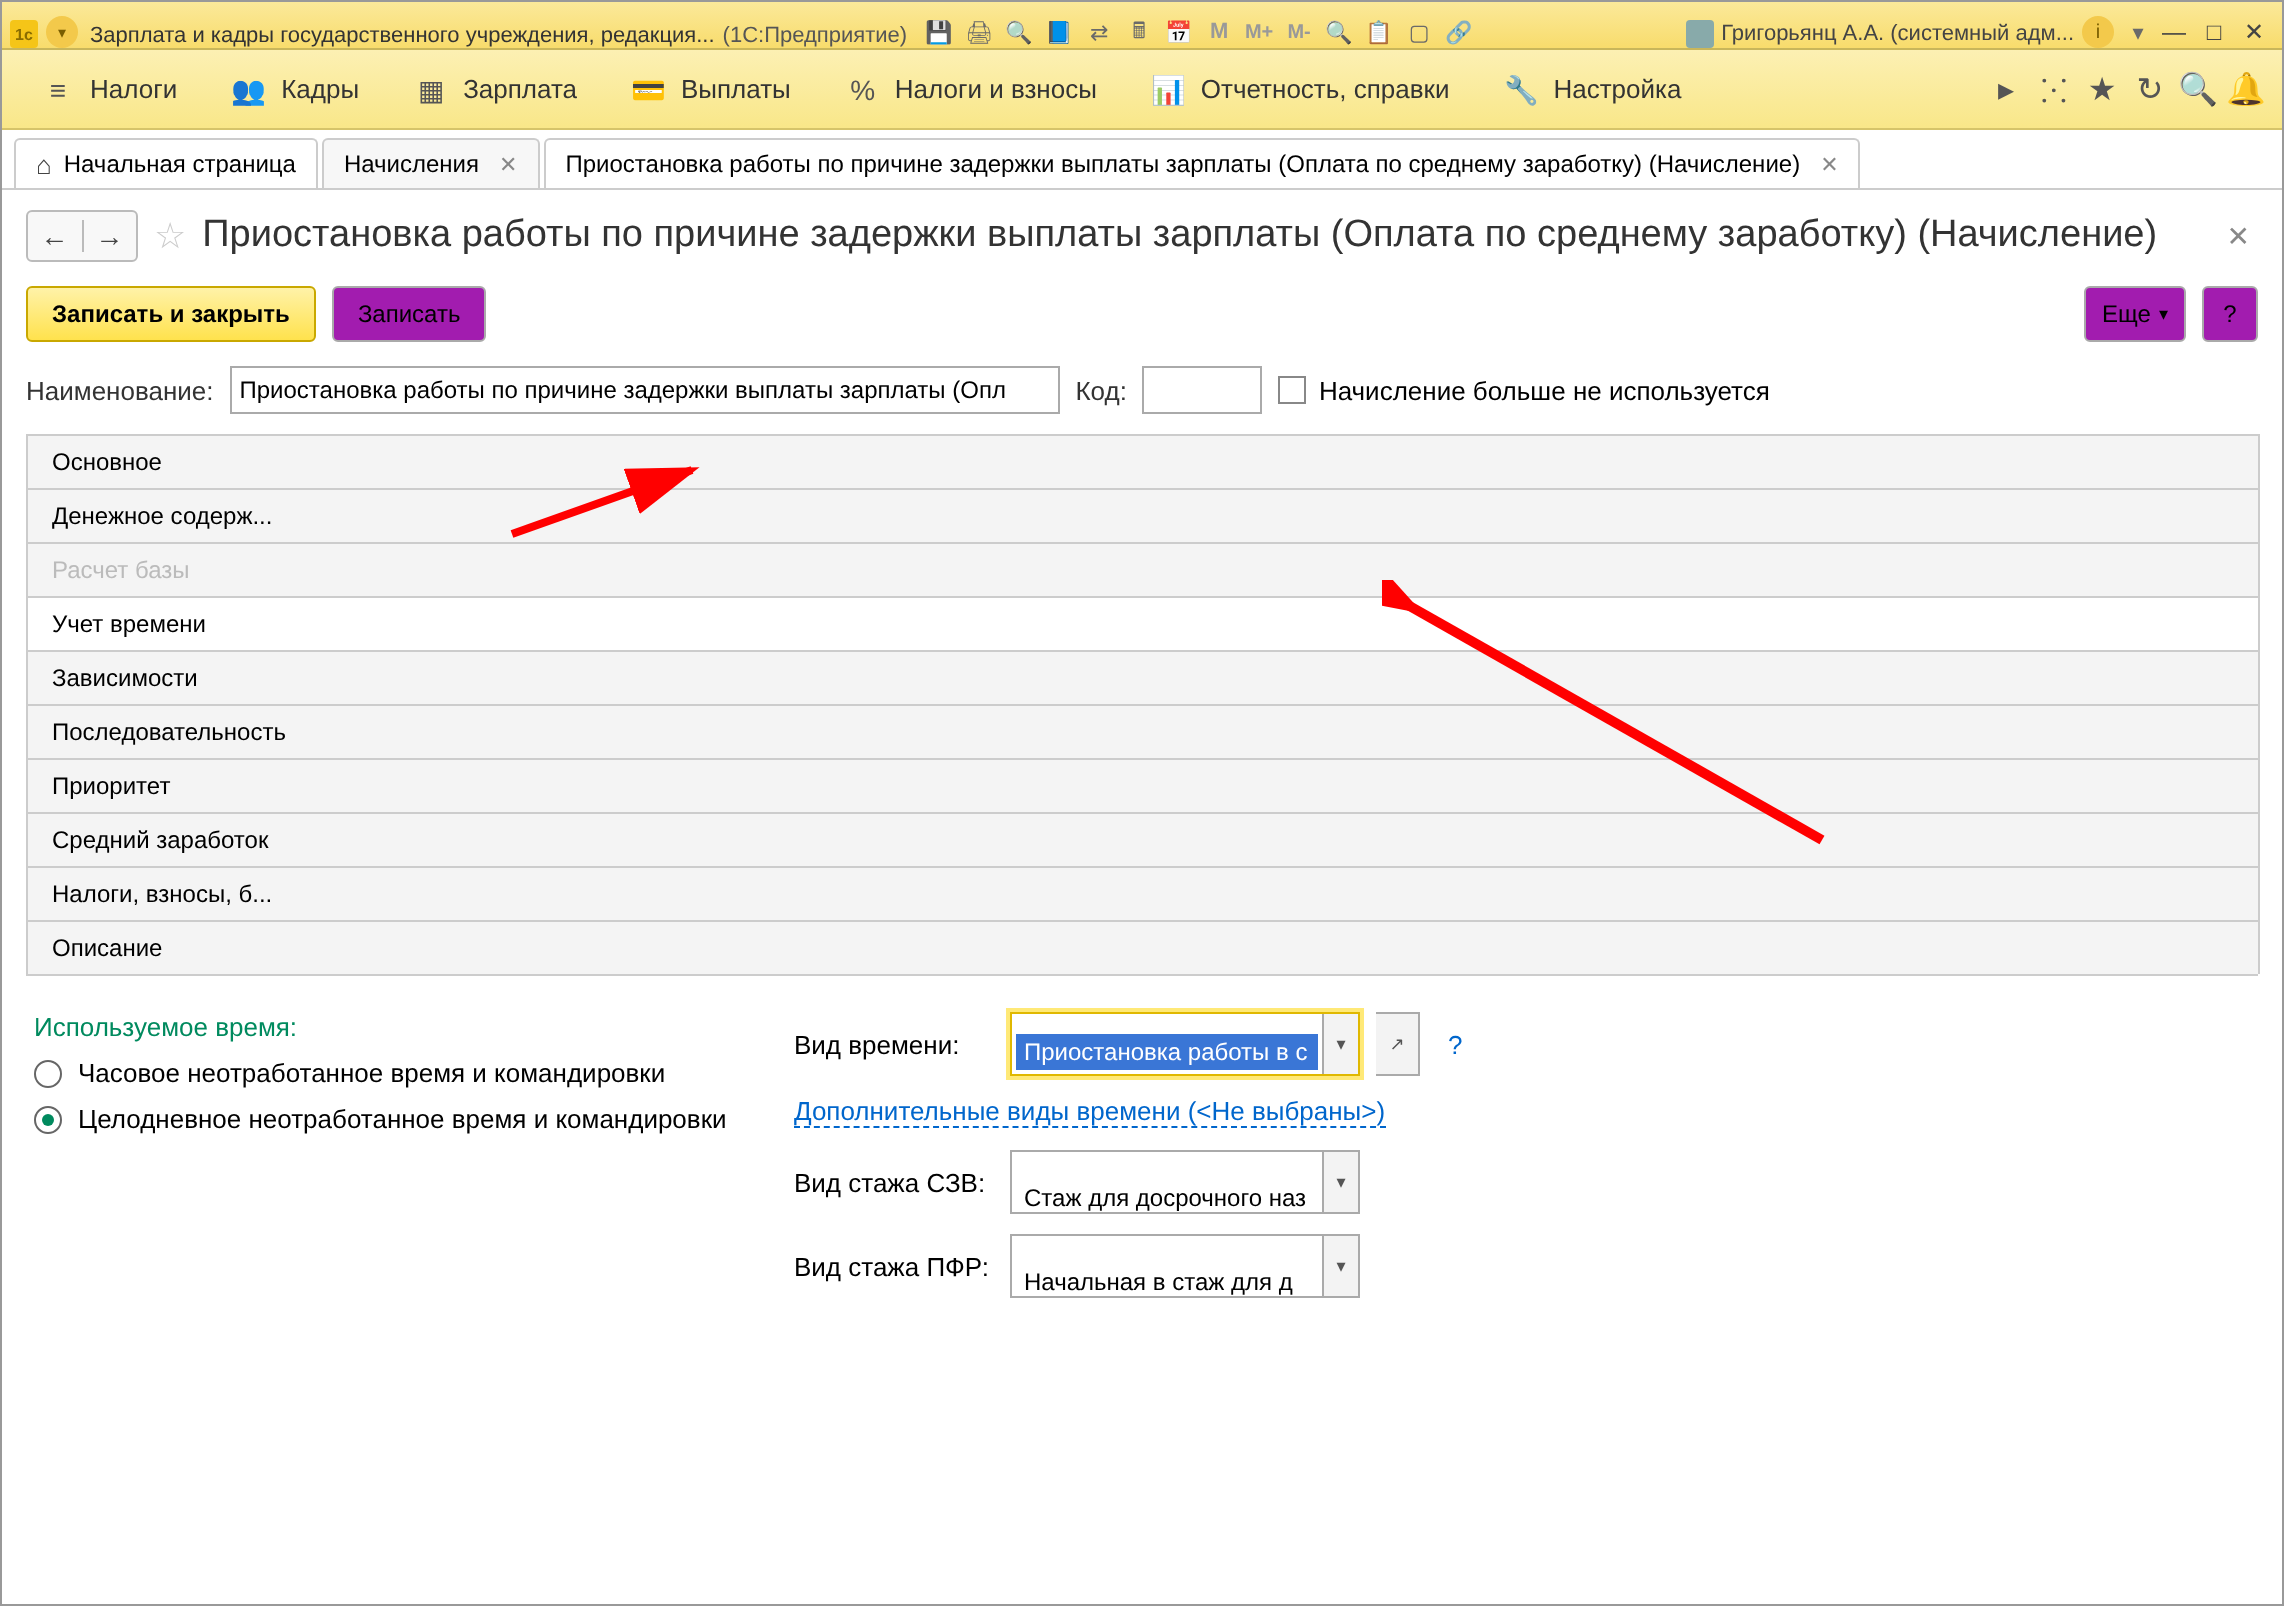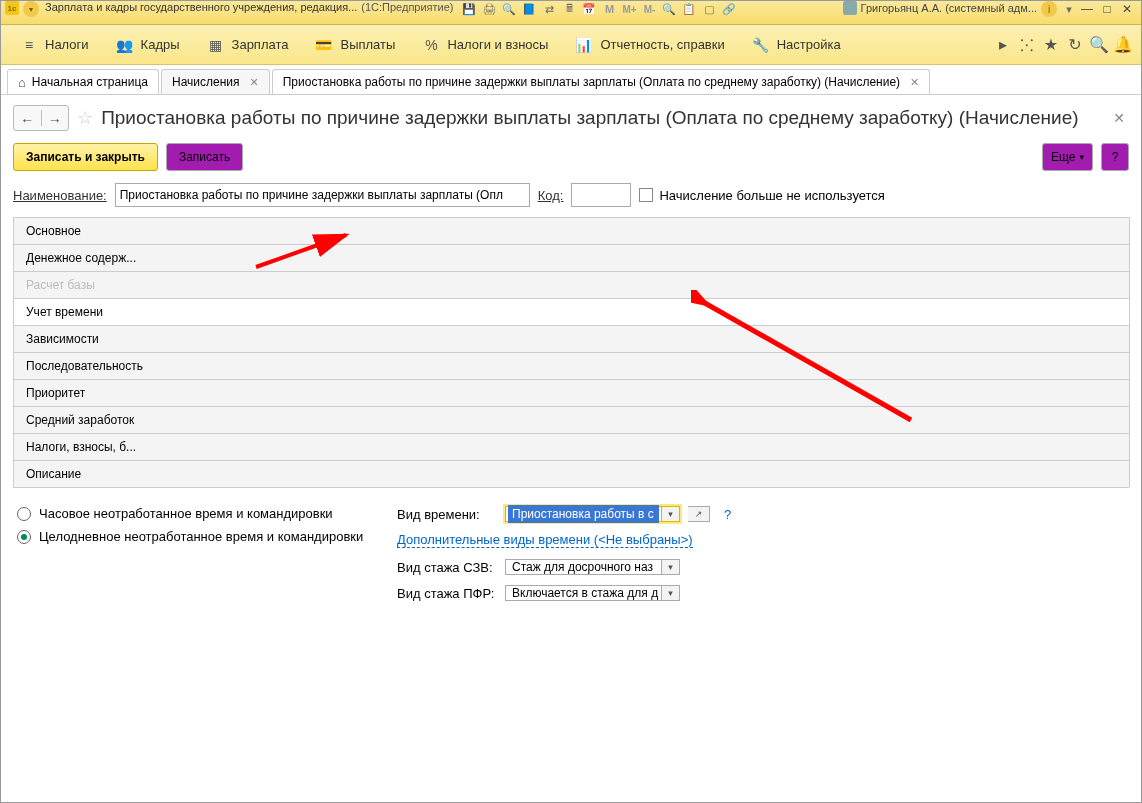--- a/index.html
+++ b/index.html
@@ -1,21 +1,21 @@
 <!DOCTYPE html>
 <html><head>
 <meta charset="utf-8">
 <style>
 * { box-sizing: border-box; margin: 0; padding: 0; font-family: Arial, sans-serif; }
 body { background: #f0f0f0; width: 1142px; height: 803px; overflow: hidden; font-size: 12px; }
 
 .window { width: 1142px; height: 803px; background: #fff; display: flex; flex-direction: column; border: 1px solid #999; }
 
 
-.titlebar { height: 24px; background: linear-gradient(#fbe99a,#f8dc6c); display:flex; align-items:flex-start; padding:0 4px; font-size:11px; color:#333; border-bottom:1px solid #c9b65a;}
+.titlebar { height: 24px; background: linear-gradient(#fbe99a,#f8dc6c); display:flex; align-items:flex-end; padding:0 4px; font-size:11px; color:#333; border-bottom:1px solid #c9b65a;}
 .titlebar .logo { width:14px;height:14px;background:#f5c518;border-radius:2px;margin-right:4px;display:flex;align-items:center;justify-content:center;font-size:8px;font-weight:bold;color:#8a6d00;}
 .titlebar .dropdown-btn { width:16px;height:16px;background:#f3c94b;border-radius:50%;margin-right:6px;display:flex;align-items:center;justify-content:center;font-size:8px;color:#7a5e00;cursor:pointer;}
 .titlebar .title-text { flex:0 0 auto; margin-right:4px;}
 .titlebar .suffix { color:#555;}
 .titlebar .tb-icons { display:flex; gap:4px; margin-left:8px; align-items:center;}
 .titlebar .tb-ico { width:16px;height:16px;display:flex;align-items:center;justify-content:center;font-size:11px;color:#6a6a6a;cursor:pointer;}
 .titlebar .spacer { flex:1;}
 .titlebar .user { display:flex;align-items:center;gap:4px;color:#444;}
 .titlebar .user-ico { width:14px;height:14px;background:#8aa;border-radius:2px;}
 .titlebar .info-ico { width:16px;height:16px;background:#f3c94b;border-radius:50%;display:flex;align-items:center;justify-content:center;font-size:10px;color:#7a5e00;margin:0 4px;}
@@ -48,21 +48,21 @@
 
 .toolbar { display:flex;align-items:center;gap:8px;margin-bottom:12px;}
 .btn { height:28px;padding:0 12px;border:1px solid #aaa;background:#a21caf;border-radius:3px;cursor:pointer;font-size:12px;display:flex;align-items:center;}
 .btn.primary { background:linear-gradient(#fff2a8,#ffe24d);border-color:#c9a800;font-weight:bold;}
 .toolbar .tbspacer { flex:1;}
 .btn.more { padding:0 8px;}
 .btn.more::after { content:"▾";margin-left:4px;font-size:9px;}
 .btn.help { width:28px;padding:0;justify-content:center;}
 
 .form-row { display:flex;align-items:center;gap:8px;margin-bottom:10px;font-size:13px;}
-.form-row label { color:#333;text-decoration:underline;}
+.form-row label { color:#333;}
 .form-row input[type=text] { height:24px;border:1px solid #aaa;padding:0 4px;font-size:12px;}
 .form-row .chk { display:flex;align-items:center;gap:6px;}
 .form-row .chk-box { width:14px;height:14px;border:1px solid #888;background:#fff;}
 
 
 .innertabs { display:flex;border-bottom:1px solid #ccc;margin-bottom:12px;flex-direction:column;}
 .innertabs .itab { padding:6px 12px;border:1px solid #ccc;border-bottom:none;margin-right:-1px;background:#f4f4f4;font-size:12px;cursor:pointer;position:relative;}
 .innertabs .itab.active { background:#fff;border-bottom:1px solid #fff;margin-bottom:-1px;}
 .innertabs .itab.disabled { color:#bbb;}
 
@@ -70,21 +70,21 @@
 .tabpane { display:flex;gap:30px;padding:6px 4px;}
 .left-col { width:350px;}
 .right-col { flex:1;}
 .section-title { color:#008a5e;font-size:13px;margin-bottom:8px;}
 .radio-row { display:flex;align-items:center;gap:8px;margin-bottom:8px;font-size:13px;cursor:pointer;}
 .radio-outer { width:14px;height:14px;border:1px solid #666;border-radius:50%;display:flex;align-items:center;justify-content:center;}
 .radio-inner { width:6px;height:6px;background:#008a5e;border-radius:50%;}
 
 .field-row { display:flex;align-items:center;gap:8px;margin-bottom:10px;font-size:13px;}
 .field-row .flabel { width:100px;}
-.combo { display:flex;align-items:center;height:16px;border:1px solid #aaa;background:#fff;}
+.combo { display:flex;align-items:flex-end;height:32px;border:1px solid #aaa;background:#fff;}
 .combo.highlight { border:1px solid #e0b800; box-shadow:0 0 0 2px #ffe977;}
 .combo .ctext { flex:1;padding:0 6px;font-size:12px;white-space:nowrap;overflow:hidden;}
 .combo .ctext.selected { background:#3a76d6;color:#fff;padding:2px 4px;margin:2px;}
 .combo .cbtn { width:18px;height:100%;border-left:1px solid #aaa;display:flex;align-items:center;justify-content:center;font-size:9px;color:#555;cursor:pointer;background:#f3f3f3;}
 .link { color:#0066cc;text-decoration:none;border-bottom:1px dashed #0066cc;cursor:pointer;font-size:13px;}
 .qmark { color:#0066cc;cursor:pointer;margin-left:6px;}
 
 
 .arrow-svg { position:absolute;pointer-events:none;}
 
@@ -219,20 +219,21 @@
       <div class="itab">Зависимости</div>
       <div class="itab">Последовательность</div>
       <div class="itab">Приоритет</div>
       <div class="itab">Средний заработок</div>
       <div class="itab">Налоги, взносы, б...</div>
       <div class="itab">Описание</div>
     </div>
 
     <div class="tabpane">
       <div class="left-col">
+        <div class="section-title">Используемое время:</div>
         <div class="radio-row">
           <div class="radio-outer"></div>
           <span>Часовое неотработанное время и командировки</span>
         </div>
         <div class="radio-row">
           <div class="radio-outer">
               <div class="radio-inner"></div>
             </div>
           <span>Целодневное неотработанное время и командировки</span>
         </div>
@@ -260,21 +261,21 @@
           <div class="flabel">Вид стажа СЗВ:</div>
           <div class="combo" style="width:175px">
             <div class="ctext">Стаж для досрочного наз</div>
             <div class="cbtn">▾</div>
           </div>
         </div>
 
         <div class="field-row">
           <div class="flabel">Вид стажа ПФР:</div>
           <div class="combo" style="width:175px">
-            <div class="ctext">Включается в стажа для д</div>
+            <div class="ctext">Начальная в стаж для д</div>
             <div class="cbtn">▾</div>
           </div>
         </div>
       </div>
     </div>
 
     <svg class="arrow-svg" style="left:250px;top:130px" width="110" height="50">
       <defs>
           <marker id="ah1" markerWidth="10" markerHeight="10" refX="8" refY="3" orient="auto">
             <path d="M0,0 L0,6 L9,3 z" fill="#ff0000"></path>

